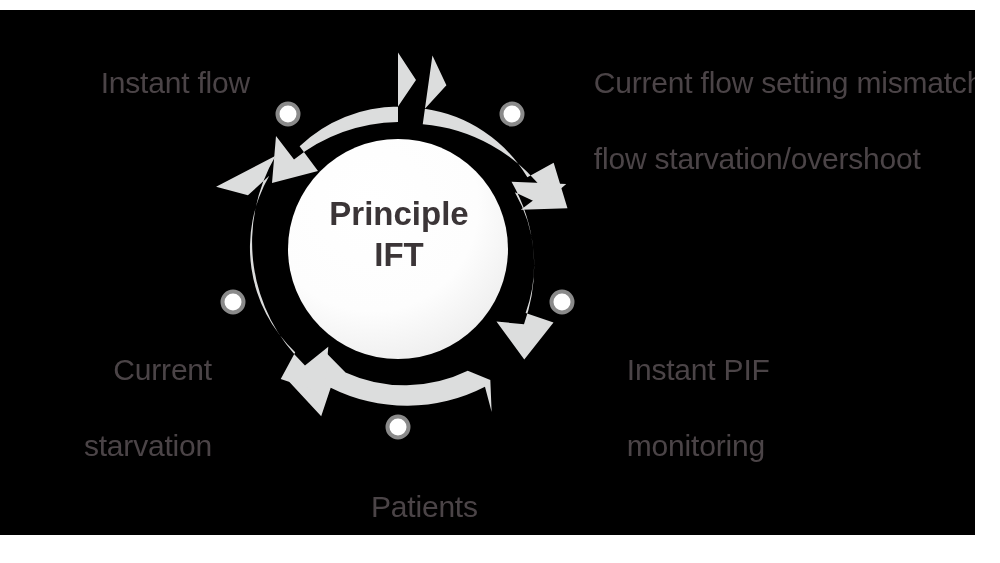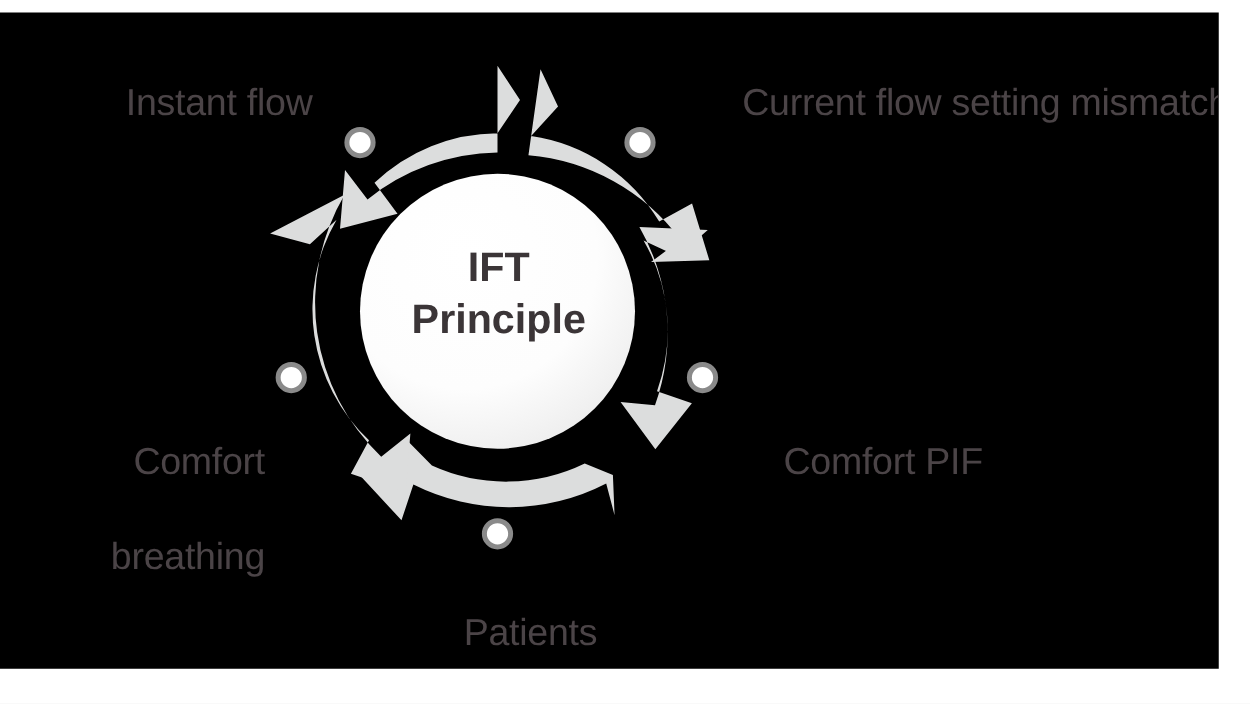--- a/index.html
+++ b/index.html
@@ -176,40 +176,42 @@
                  A 170.0 170.0 0 0 1 274.0 148.0
                  Z" transform="rotate(1 398 240)"></path>
         <circle cx="233" cy="292" r="10.5" fill="#ffffff" stroke="#8a8a8a" stroke-width="4"></circle>
       </g>
 
       <circle cx="398" cy="239" r="110" fill="url(#hubGrad)"></circle>
 
     </svg>
 
     <div id="hub-text">
+      <span class="hub-line">Principle</span>
       <span class="hub-line">IFT</span>
-      <span class="hub-line">Principle</span>
     </div>
 
     <div class="label left-side" id="label-patients-flow">
       <span>Instant flow</span><br>
     </div>
 
     <div class="label right-side" id="label-current-flow">
       <span>Current flow setting mismatch:</span><br>
+      <span>flow starvation/overshoot</span>
     </div>
 
     <div class="label right-side" id="label-instant-pif">
-      <span>Comfort PIF</span><br>
+      <span>Instant PIF</span><br>
+      <span>monitoring</span>
     </div>
 
     <div class="label center-side" id="label-automatic-flow">
       <span>Patients</span><br>
       
     </div>
 
     <div class="label left-side" id="label-comfort-breathing">
-      <span>Comfort</span><br>
-      <span>breathing</span>
+      <span>Current</span><br>
+      <span>starvation</span>
     </div>
 
   </div>
 </div>
 
 </body></html>

